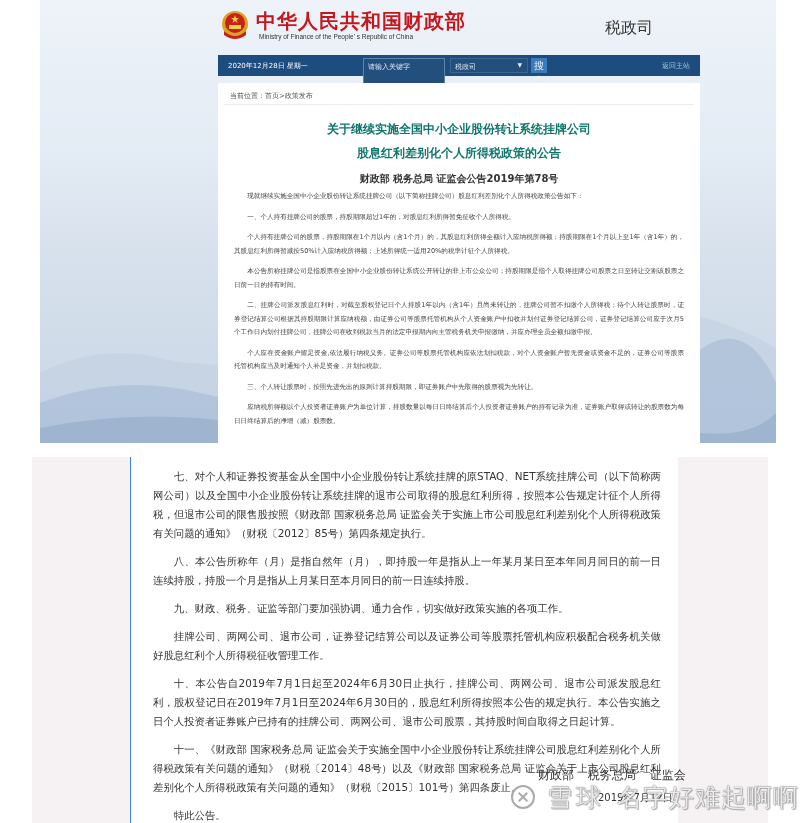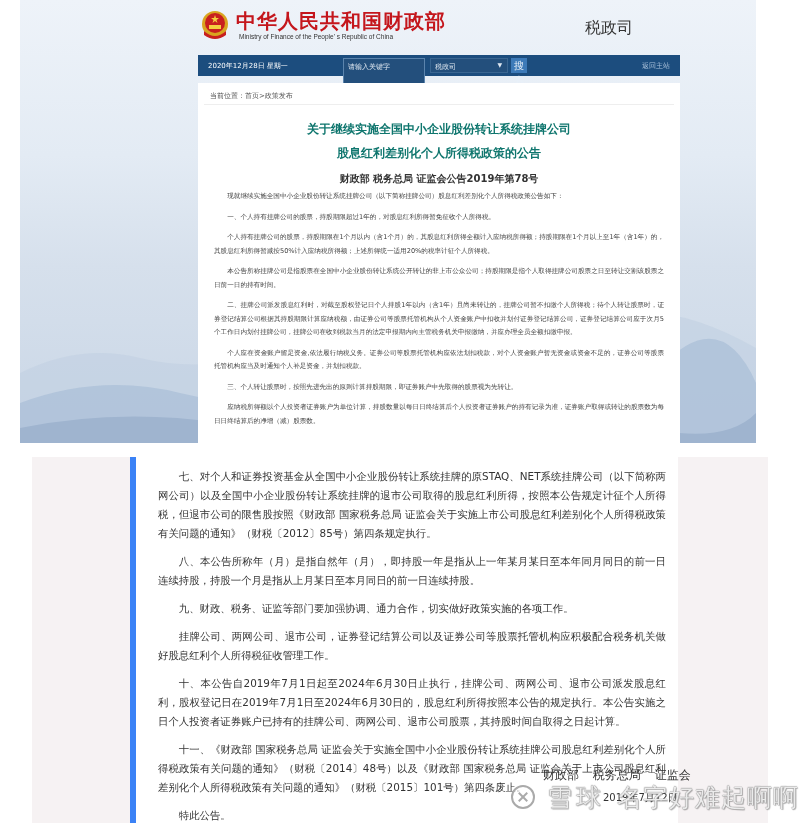--- a/index.html
+++ b/index.html
@@ -1,21 +1,21 @@
 <!DOCTYPE html>
 <html><head>
 <meta charset="utf-8">
 <style>
   * { box-sizing: border-box; margin: 0; padding: 0; }
   html, body { width: 800px; height: 823px; background: #ffffff; overflow: hidden; }
   body { position: relative; font-family: "DejaVu Sans", "Liberation Sans", sans-serif; color: #333; }
 
   
   .top-shot {
-    position: absolute; left: 20px; top: 0; width: 736px; height: 443px;
+    position: absolute; left: 40px; top: 0; width: 736px; height: 443px;
     background: linear-gradient(180deg, #eef3f9 0%, #e3ebf4 35%, #d6e0ec 60%, #c9d6e6 100%);
     overflow: hidden;
     padding-left: 22px;
   }
   .mountains { position: absolute; left: 0; bottom: 0; width: 736px; height: 200px; }
   .header {
     position: absolute; left: 178px; top: 0; width: 480px; height: 52px;
   }
   .emblem { position: absolute; left: 2px; top: 9px; width: 30px; height: 32px; }
   .site-title {
@@ -75,21 +75,21 @@
   }
   .doc-body p { text-indent: 2em; margin-bottom: 7px; text-align: justify; }
 
   
   .bottom-shot {
     position: absolute; left: 32px; top: 457px; width: 736px; height: 366px;
     background: #f6f2f3;
   }
   .bottom-content {
     position: absolute; left: 98px; top: 0; width: 548px; height: 366px;
-    background: #ffffff; border-left: 6px solid #3b82f6;
+    background: #ffffff; border-left: 1px solid #3b82f6;
   }
   .bottom-body {
     position: absolute; left: 22px; top: 10px; width: 508px;
     font-size: 10.4px; line-height: 19px; color: #333;
   }
   .bottom-body p { text-indent: 2em; margin-bottom: 9px; text-align: justify; }
   .signers {
     position: absolute; left: 407px; top: 310px; font-size: 12px; color: #333; white-space: nowrap;
     word-spacing: 10px;
   }

